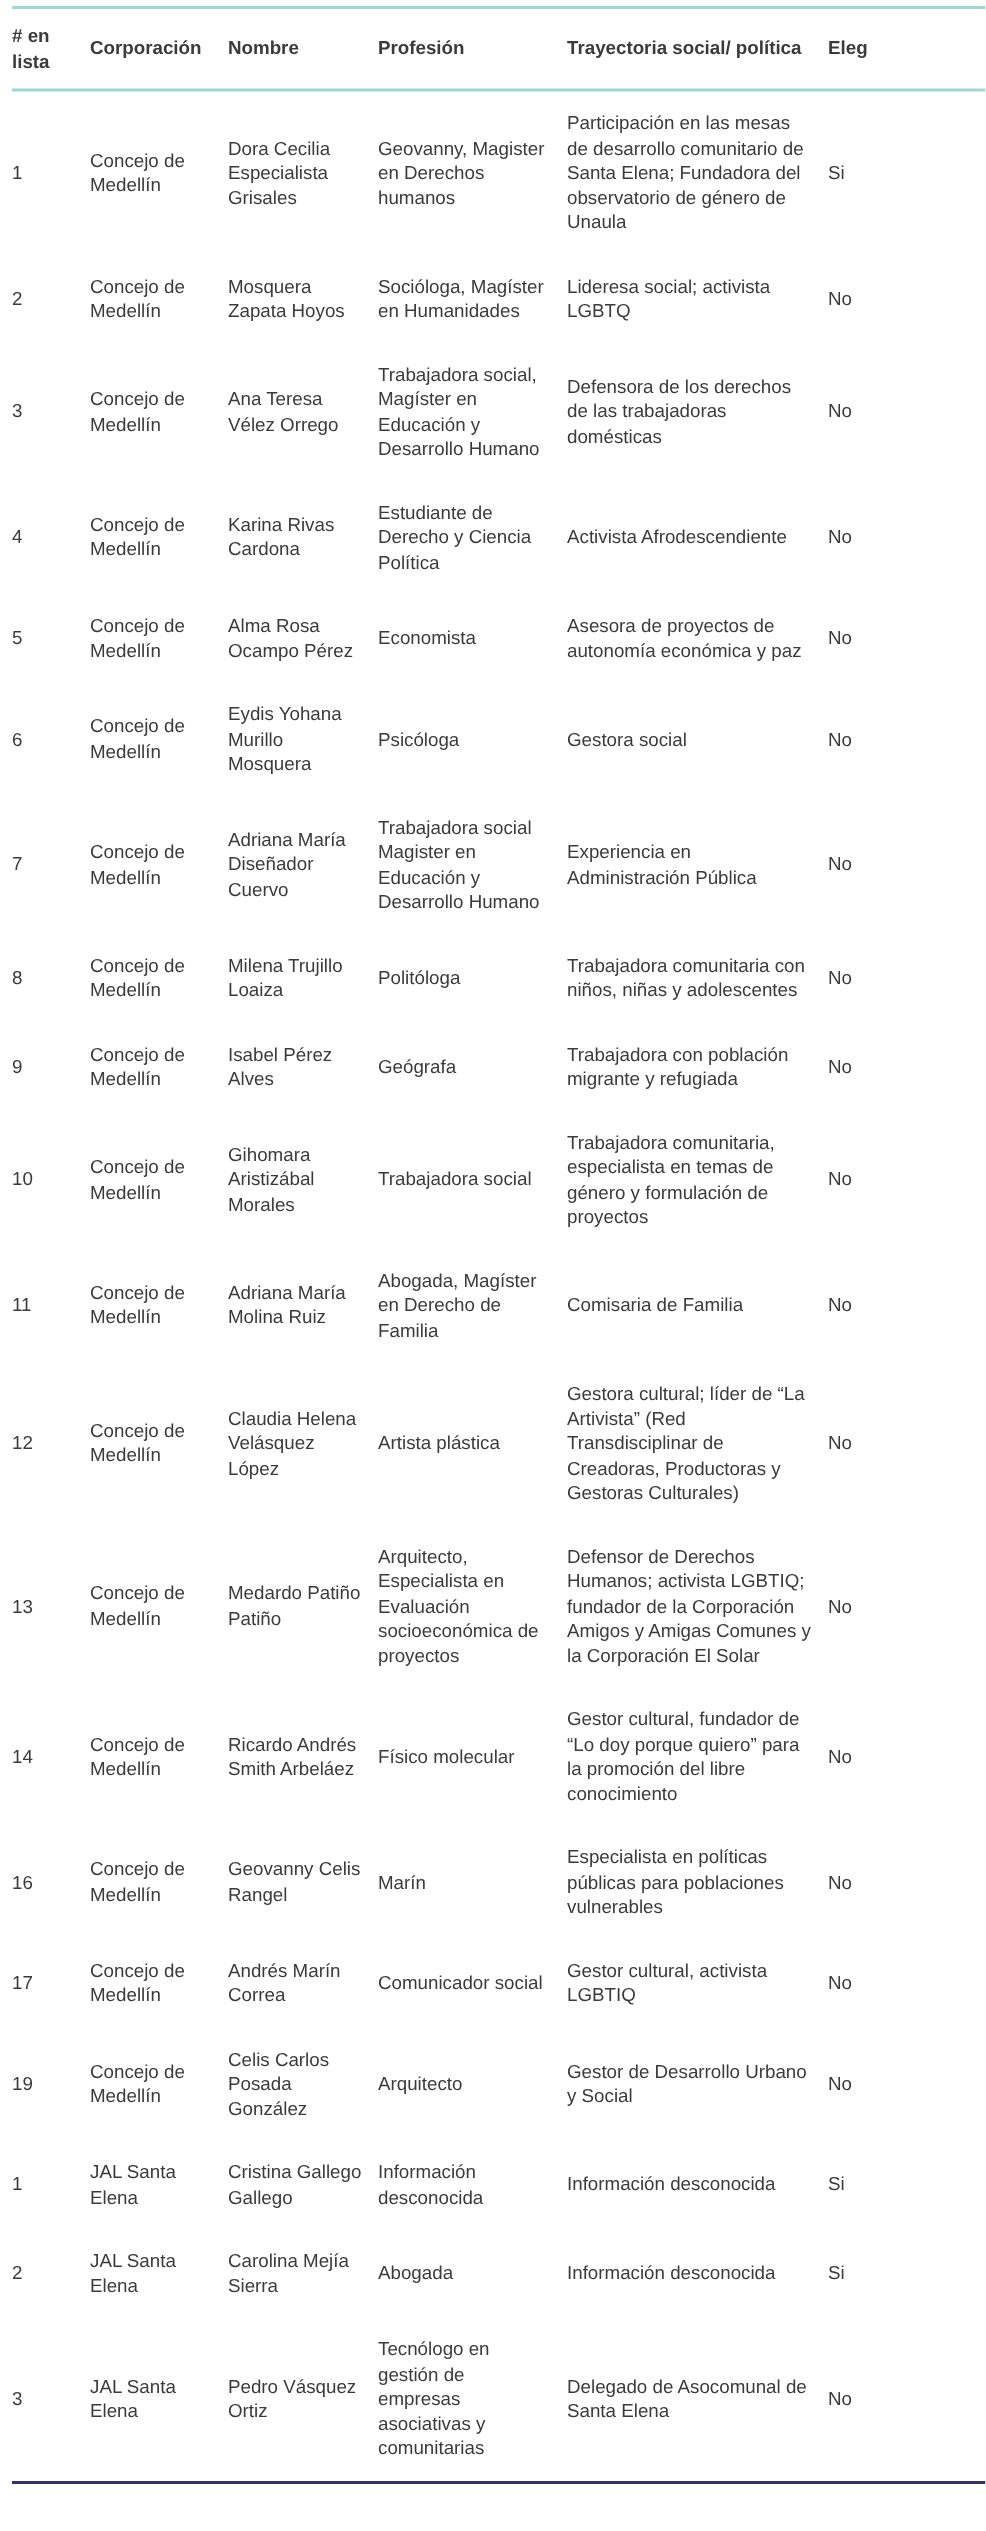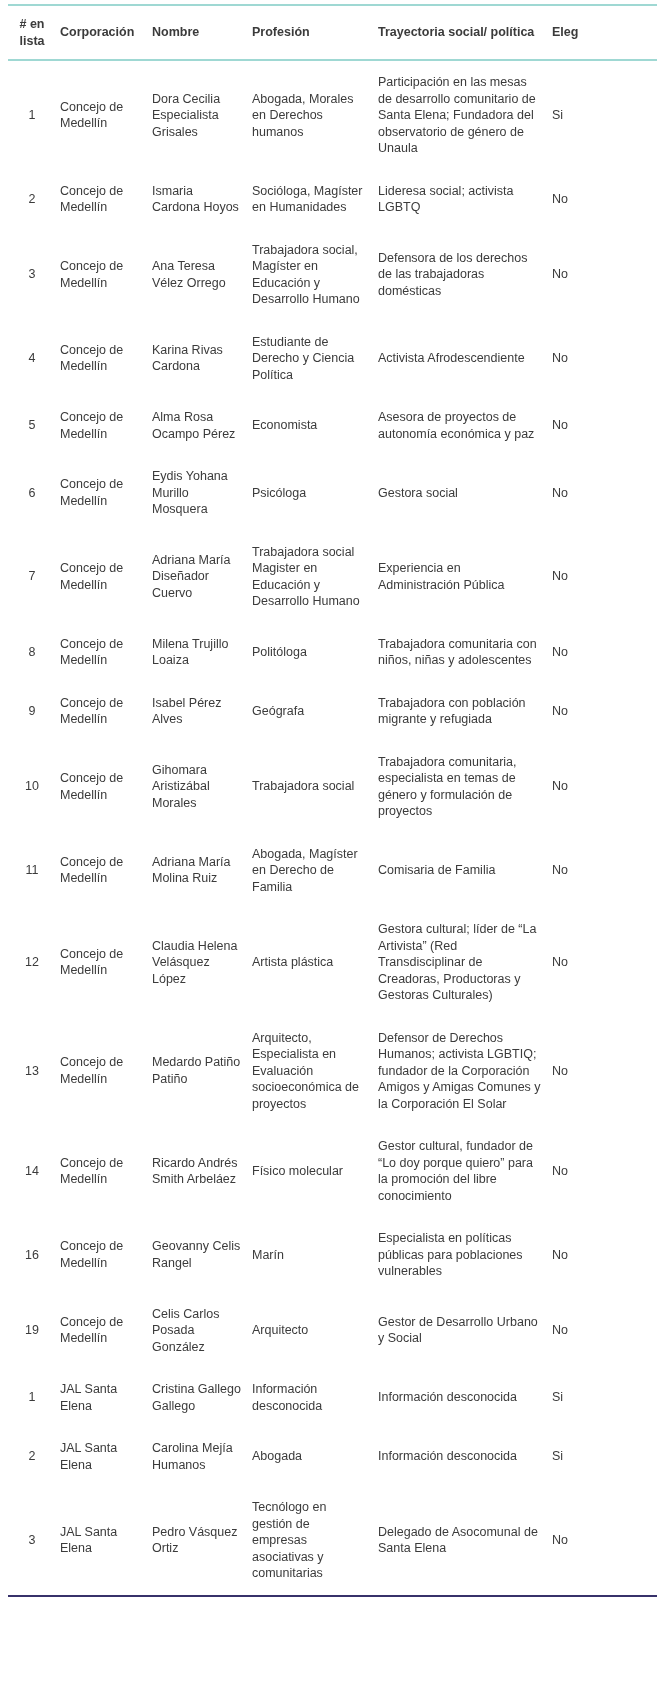--- a/index.html
+++ b/index.html
@@ -31,21 +31,21 @@
     vertical-align:middle;
     padding:13px 10px 13px 0;
     word-wrap:break-word;
   }
   thead th{
     border-bottom:2px solid var(--teal);
     font-weight:700;
     padding-top:10px;
     padding-bottom:10px;
   }
-  th.col-num,td.col-num{text-align:center;padding-right:4px;}
+  th.col-num,td.col-num{text-align:left;padding-right:4px;}
   td.col-eleg,th.col-eleg{padding-right:0;}
 </style>
 </head>
 <body>
 
 <div class="page">
   <table>
     <colgroup>
       <col class="c-num">
       <col class="c-corporacion">
@@ -62,28 +62,28 @@
         <th class="col-profesion">Profesión</th>
         <th class="col-trayectoria">Trayectoria social/ política</th>
         <th class="col-eleg">Eleg</th>
       </tr>
     </thead>
     <tbody>
         <tr>
           <td class="col-num">1</td>
           <td class="col-corporacion">Concejo de Medellín</td>
           <td class="col-nombre">Dora Cecilia Especialista Grisales</td>
-          <td class="col-profesion">Abogada, Morales en Derechos humanos</td>
+          <td class="col-profesion">Geovanny, Magister en Derechos humanos</td>
           <td class="col-trayectoria">Participación en las mesas de desarrollo comunitario de Santa Elena; Fundadora del observatorio de género de Unaula</td>
           <td class="col-eleg">Si</td>
         </tr>
         <tr>
           <td class="col-num">2</td>
           <td class="col-corporacion">Concejo de Medellín</td>
-          <td class="col-nombre">Ismaria Cardona Hoyos</td>
+          <td class="col-nombre">Mosquera Zapata Hoyos</td>
           <td class="col-profesion">Socióloga, Magíster en Humanidades</td>
           <td class="col-trayectoria">Lideresa social; activista LGBTQ</td>
           <td class="col-eleg">No</td>
         </tr>
         <tr>
           <td class="col-num">3</td>
           <td class="col-corporacion">Concejo de Medellín</td>
           <td class="col-nombre">Ana Teresa Vélez Orrego</td>
           <td class="col-profesion">Trabajadora social, Magíster en Educación y Desarrollo Humano</td>
           <td class="col-trayectoria">Defensora de los derechos de las trabajadoras domésticas</td>
@@ -176,20 +176,28 @@
           <td class="col-profesion">Físico molecular</td>
           <td class="col-trayectoria">Gestor cultural, fundador de “Lo doy porque quiero” para la promoción del libre conocimiento</td>
           <td class="col-eleg">No</td>
         </tr>
         <tr>
           <td class="col-num">16</td>
           <td class="col-corporacion">Concejo de Medellín</td>
           <td class="col-nombre">Geovanny Celis Rangel</td>
           <td class="col-profesion">Marín</td>
           <td class="col-trayectoria">Especialista en políticas públicas para poblaciones vulnerables</td>
+          <td class="col-eleg">No</td>
+        </tr>
+        <tr>
+          <td class="col-num">17</td>
+          <td class="col-corporacion">Concejo de Medellín</td>
+          <td class="col-nombre">Andrés Marín Correa</td>
+          <td class="col-profesion">Comunicador social</td>
+          <td class="col-trayectoria">Gestor cultural, activista LGBTIQ</td>
           <td class="col-eleg">No</td>
         </tr>
         <tr>
           <td class="col-num">19</td>
           <td class="col-corporacion">Concejo de Medellín</td>
           <td class="col-nombre">Celis Carlos Posada González</td>
           <td class="col-profesion">Arquitecto</td>
           <td class="col-trayectoria">Gestor de Desarrollo Urbano y Social</td>
           <td class="col-eleg">No</td>
         </tr>
@@ -197,21 +205,21 @@
           <td class="col-num">1</td>
           <td class="col-corporacion">JAL Santa Elena</td>
           <td class="col-nombre">Cristina Gallego Gallego</td>
           <td class="col-profesion">Información desconocida</td>
           <td class="col-trayectoria">Información desconocida</td>
           <td class="col-eleg">Si</td>
         </tr>
         <tr>
           <td class="col-num">2</td>
           <td class="col-corporacion">JAL Santa Elena</td>
-          <td class="col-nombre">Carolina Mejía Humanos</td>
+          <td class="col-nombre">Carolina Mejía Sierra</td>
           <td class="col-profesion">Abogada</td>
           <td class="col-trayectoria">Información desconocida</td>
           <td class="col-eleg">Si</td>
         </tr>
         <tr>
           <td class="col-num">3</td>
           <td class="col-corporacion">JAL Santa Elena</td>
           <td class="col-nombre">Pedro Vásquez Ortiz</td>
           <td class="col-profesion">Tecnólogo en gestión de empresas asociativas y comunitarias</td>
           <td class="col-trayectoria">Delegado de Asocomunal de Santa Elena</td>

